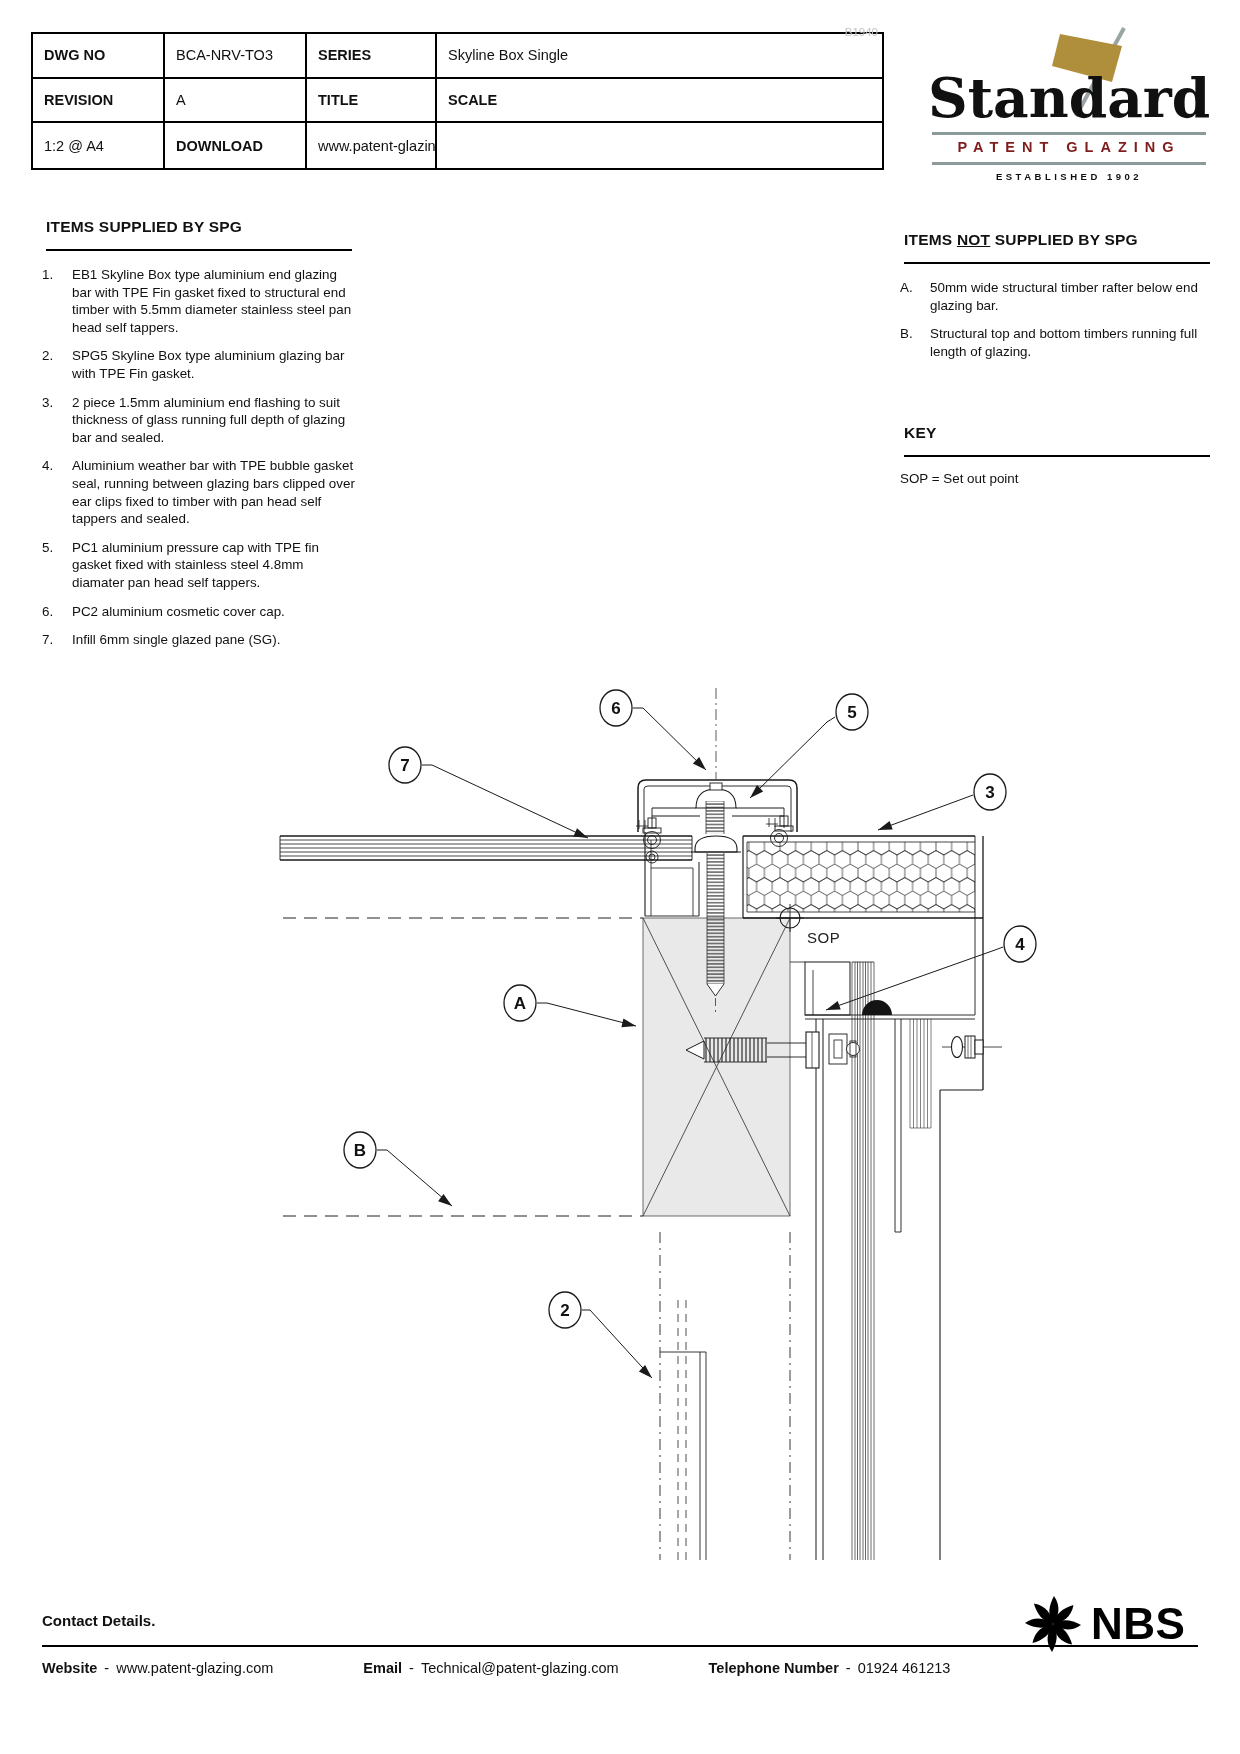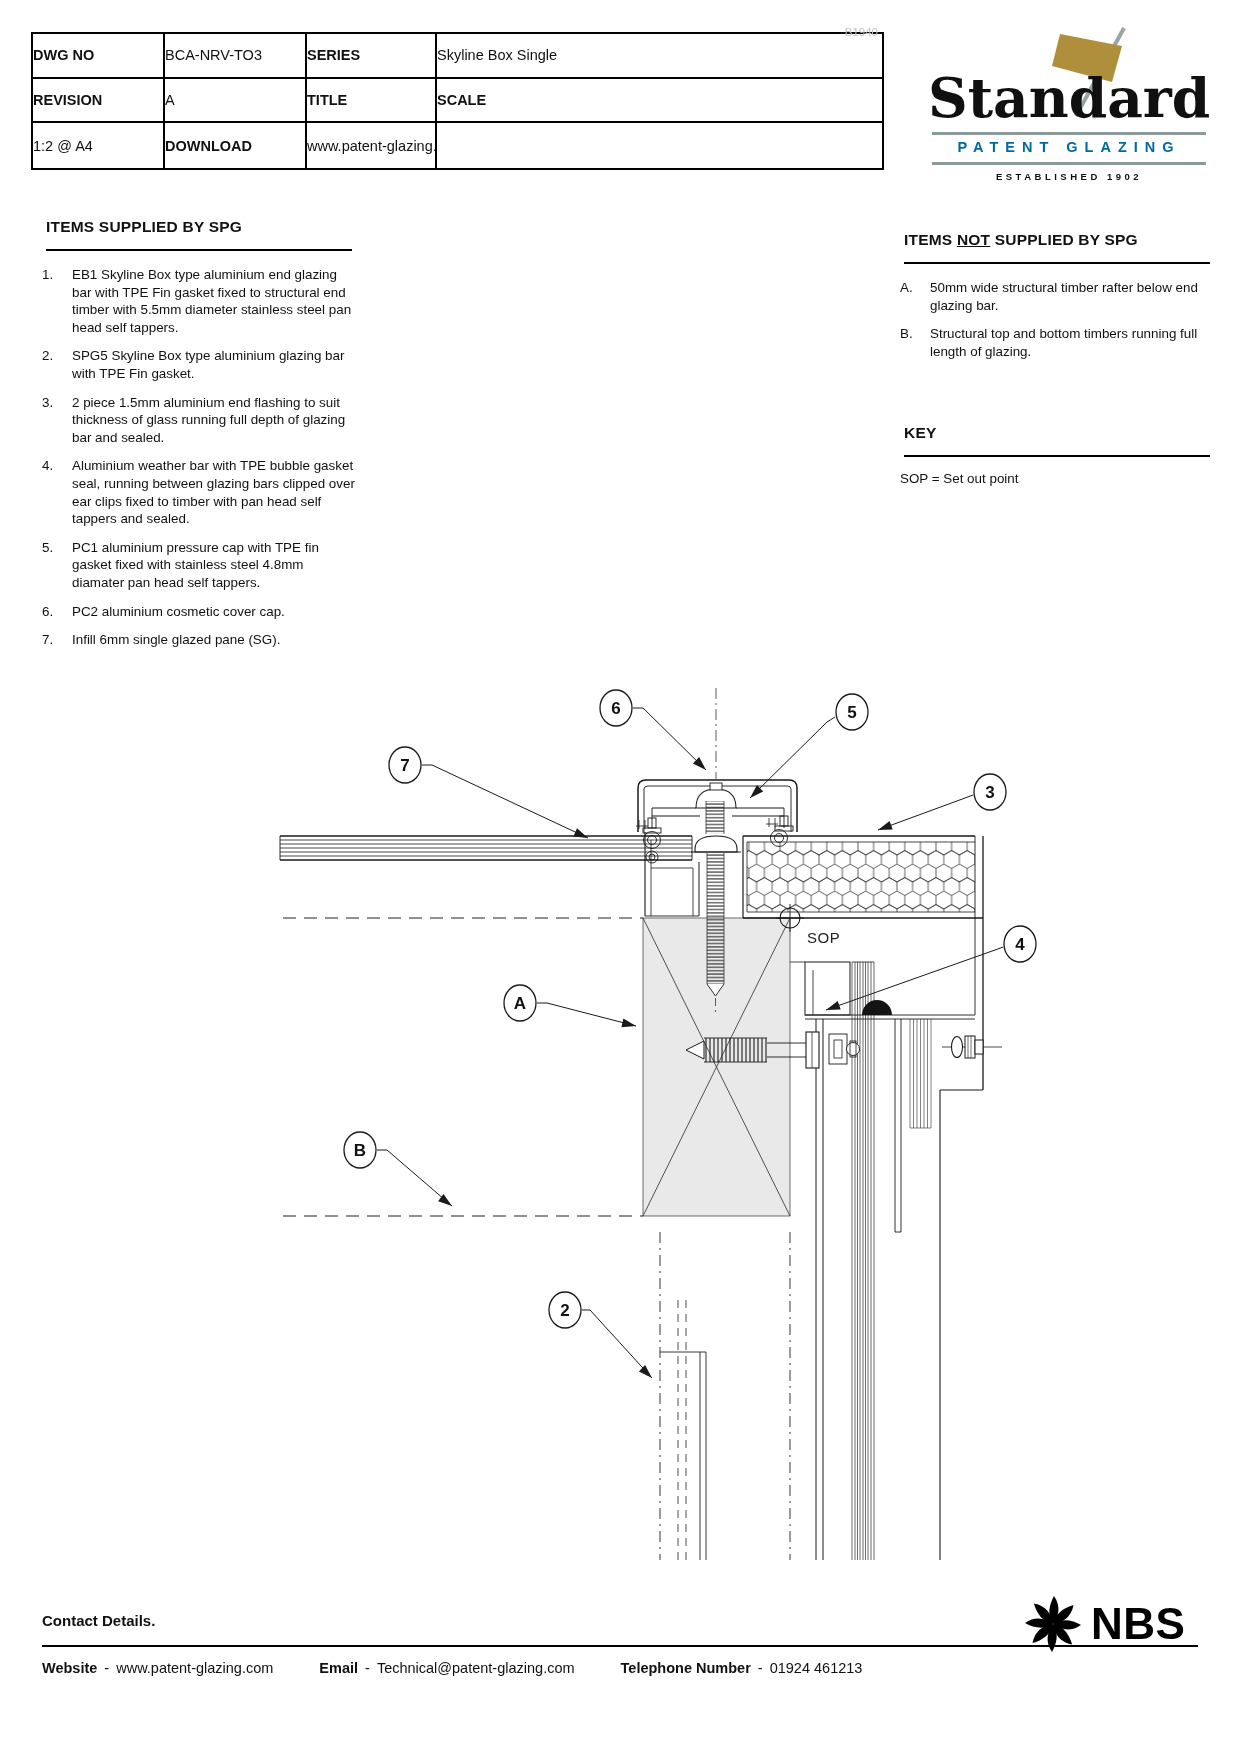--- a/index.html
+++ b/index.html
@@ -2,50 +2,50 @@
 <html><head>
 <meta charset="utf-8">
 <style>
   html,body{margin:0;padding:0;background:#fff;}
   body{width:1240px;height:1754px;position:relative;font-family:"Liberation Sans",sans-serif;color:#111;overflow:hidden;}
 
   
   .ht{position:absolute;left:31px;top:32px;width:853px;height:138px;border:2px solid #000;
       display:grid;grid-template-columns:132px 142px 130px auto;grid-template-rows:repeat(3,1fr);box-sizing:border-box;}
   .ht-cell{border-right:2px solid #000;border-bottom:2px solid #000;display:flex;align-items:center;
-      font-size:14.5px;box-sizing:border-box;white-space:nowrap;overflow:hidden;}
+      padding-left:11px;font-size:14.5px;box-sizing:border-box;white-space:nowrap;overflow:hidden;}
   .ht-cell.lbl{font-weight:700;}
   .ht-cell:nth-child(4n){border-right:none;}
   .ht-cell:nth-child(n+9){border-bottom:none;}
   .watermark{position:absolute;left:770px;top:26px;width:108px;text-align:right;font-size:11.5px;color:#c3c3c3;}
 
   
   .logo{position:absolute;left:928px;top:24px;width:282px;height:156px;}
   .logo svg.flag{position:absolute;left:0;top:0;}
   .logo-word{position:relative;font-family:"DejaVu Serif","Liberation Serif",serif;font-weight:600;font-size:55px;
       line-height:1;text-align:center;margin-top:46px;letter-spacing:0px;color:#101010;}
   .logo-rule{height:3px;background:#8d9a9a;margin:7px 4px 0 4px;}
-  .logo-sub{font-size:14.5px;font-weight:700;letter-spacing:7px;text-align:center;margin-top:4px;color:#0369a1;}
+  .logo-sub{font-size:14.5px;font-weight:700;letter-spacing:7px;text-align:center;margin-top:4px;color:#7f1d1d;}
   .logo-est{font-size:9.5px;font-weight:700;letter-spacing:3.5px;text-align:center;margin-top:6px;color:#101010;}
 
   
   .col{position:absolute;width:314px;}
   .col-left{left:42px;top:212px;}
   .col-right{left:900px;top:225px;}
   h2.sec{font-size:15.5px;font-weight:700;margin:4px;padding:2px 0 13px 0;border-bottom:2px solid #000;letter-spacing:.2px;}
   h2.sec .u{text-decoration:underline;}
   .item{display:grid;grid-template-columns:30px 1fr;font-size:13.4px;line-height:17.6px;margin-top:11px;}
   .item:first-of-type{margin-top:15px;}
   .key-block{position:absolute;left:900px;top:418px;width:314px;}
   .key-text{font-size:13.4px;margin-top:14px;}
 
   
   .footer-heading{position:absolute;left:42px;top:1612px;font-size:15px;font-weight:700;}
   .footer-rule{position:absolute;left:42px;top:1645px;width:1156px;height:2px;background:#000;}
-  .footer-line{position:absolute;left:42px;top:1660px;font-size:14.5px;display:flex;align-items:baseline;white-space:nowrap;}
+  .footer-line{position:absolute;left:42px;top:1660px;font-size:14.5px;display:flex;align-items:baseline;white-space:nowrap;gap:44px;}
   .footer-line .b{font-weight:700;}
   .footer-line .dash{margin:0 7px;}
   .footer-line .grp{margin-left:46px;}
   .footer-line .grp:first-child{margin-left:0;}
   .nbs{position:absolute;left:1024px;top:1592px;display:flex;align-items:center;gap:9px;}
   .nbs-text{font-size:44px;font-weight:700;letter-spacing:0.5px;color:#000;}
 
   
   svg.draw{position:absolute;left:0;top:0;}
   svg text{font-family:"Liberation Sans",sans-serif;}

